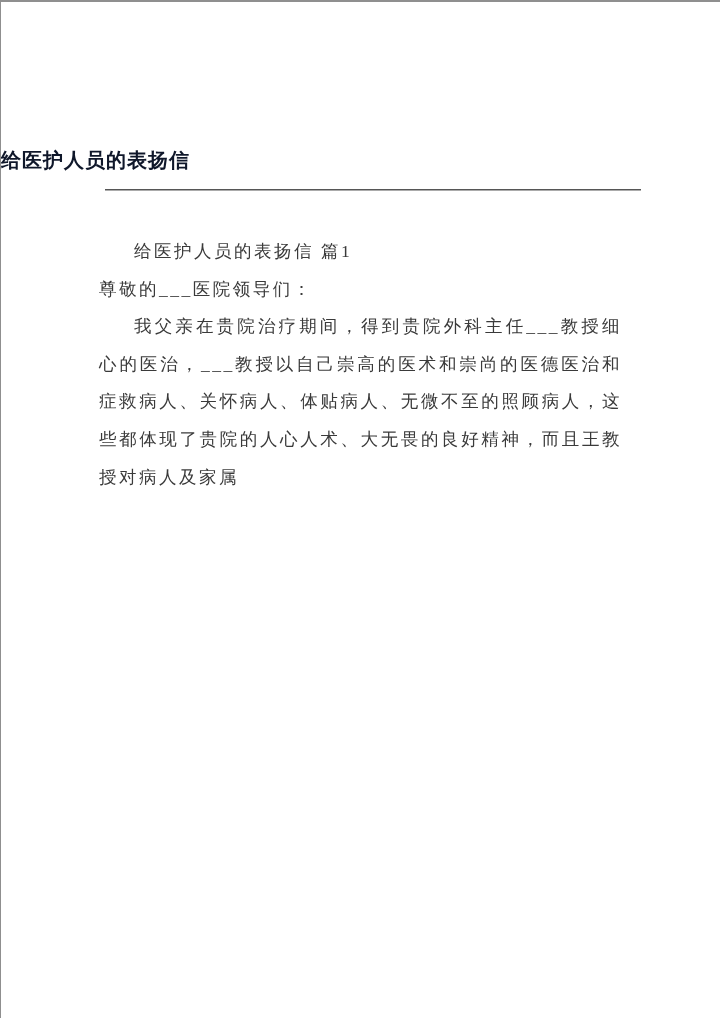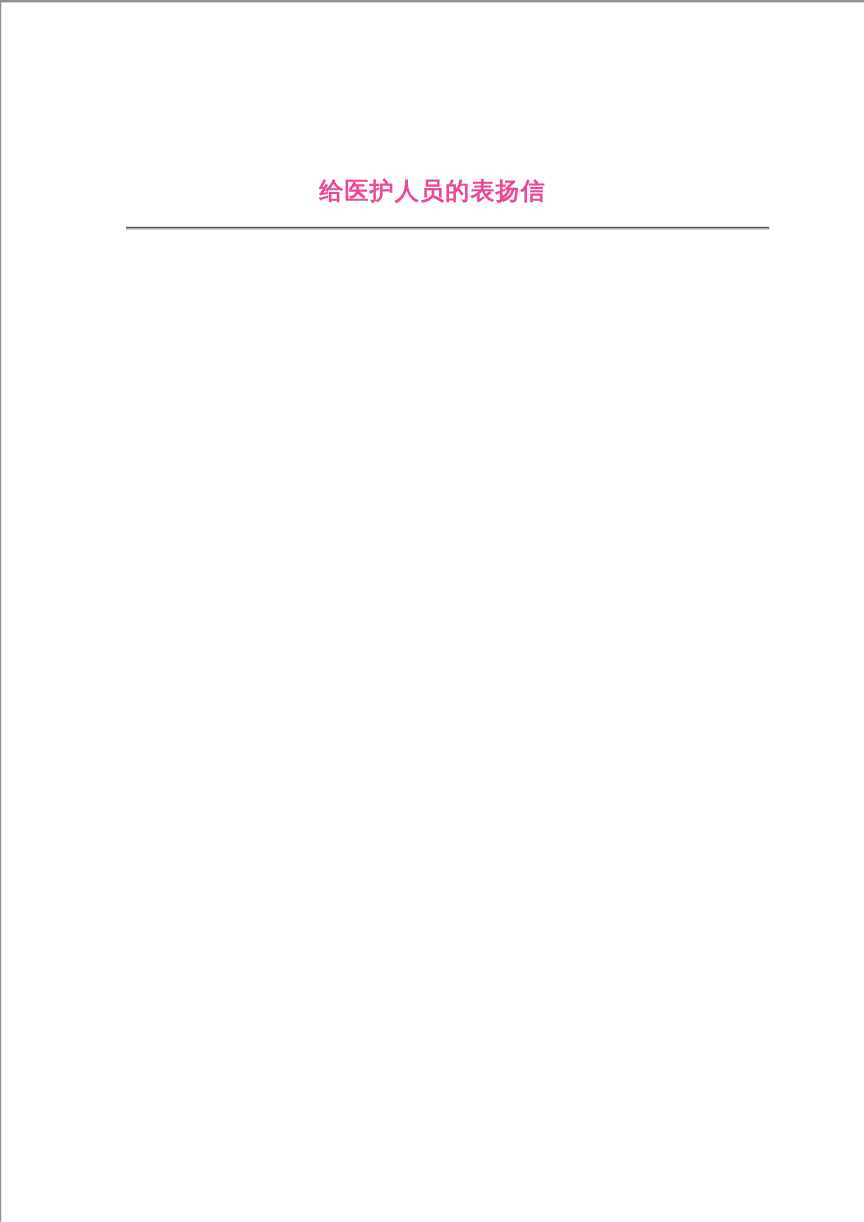--- a/index.html
+++ b/index.html
@@ -13,25 +13,24 @@
     overflow: hidden;
     font-family: "Liberation Serif", "DejaVu Serif", serif;
   }
   .doc-page {
     width: 100%;
     height: 100%;
     position: relative;
   }
   .doc-title {
     margin-top: 146px;
-    text-align: center;
     font-size: 20px;
     font-weight: bold;
     letter-spacing: 1px;
-    color: #ec4899;
+    color: #0f172a;
     line-height: 24px;
   }
   .title-divider {
     margin: 17px 79px 0 104px;
     height: 2px;
     background: #565656;
     border-bottom: 1px solid #ababab;
   }
   .doc-content {
     margin: 42px 98px 0 98px;
@@ -50,19 +49,22 @@
 <body>
 
 <div class="doc-page">
 
   <h1 class="doc-title">给医护人员的表扬信</h1>
 
   <div class="title-divider"></div>
 
   <div class="doc-content">
 
+    <p class="indent">给医护人员的表扬信 篇1</p>
+
+    <p>尊敬的___医院领导们：</p>
 
 
 
-
+    <p class="indent">我父亲在贵院治疗期间，得到贵院外科主任___教授细心的医治，___教授以自己崇高的医术和崇尚的医德医治和症救病人、关怀病人、体贴病人、无微不至的照顾病人，这些都体现了贵院的人心人术、大无畏的良好精神，而且王教授对病人及家属</p>
 
   </div>
 </div>
 
 </body></html>

